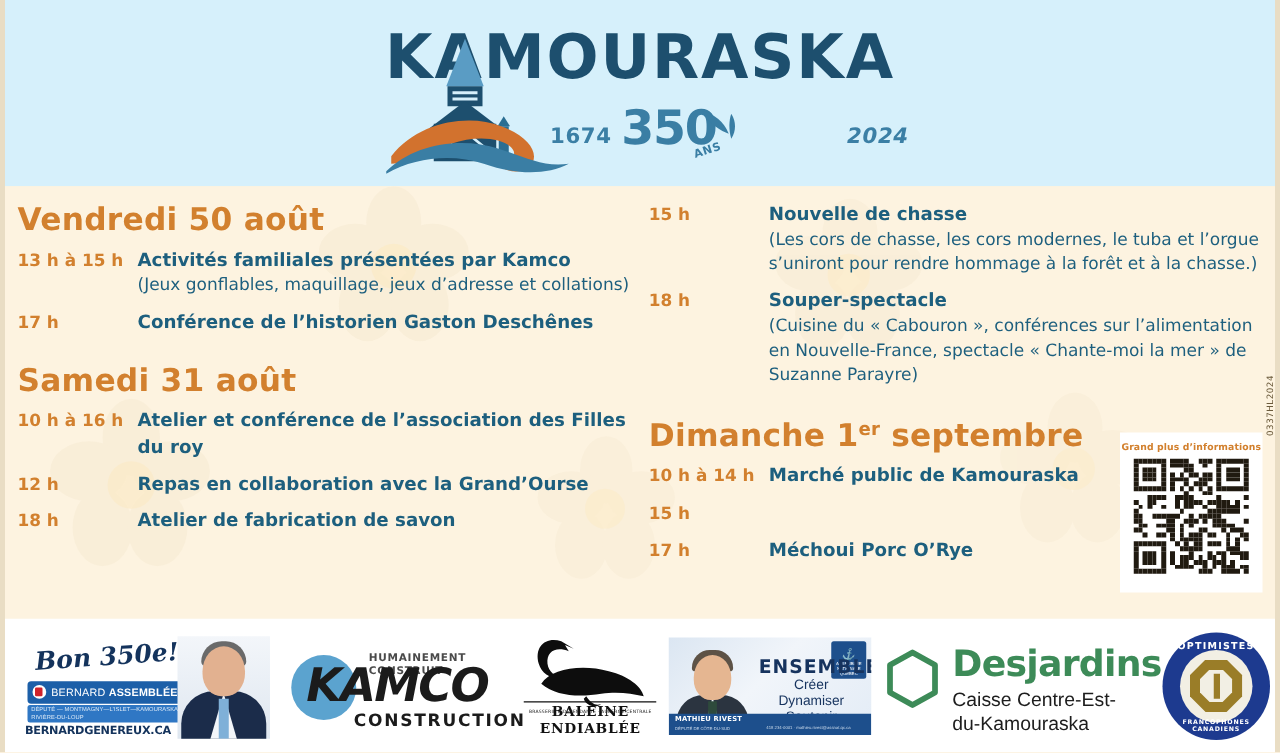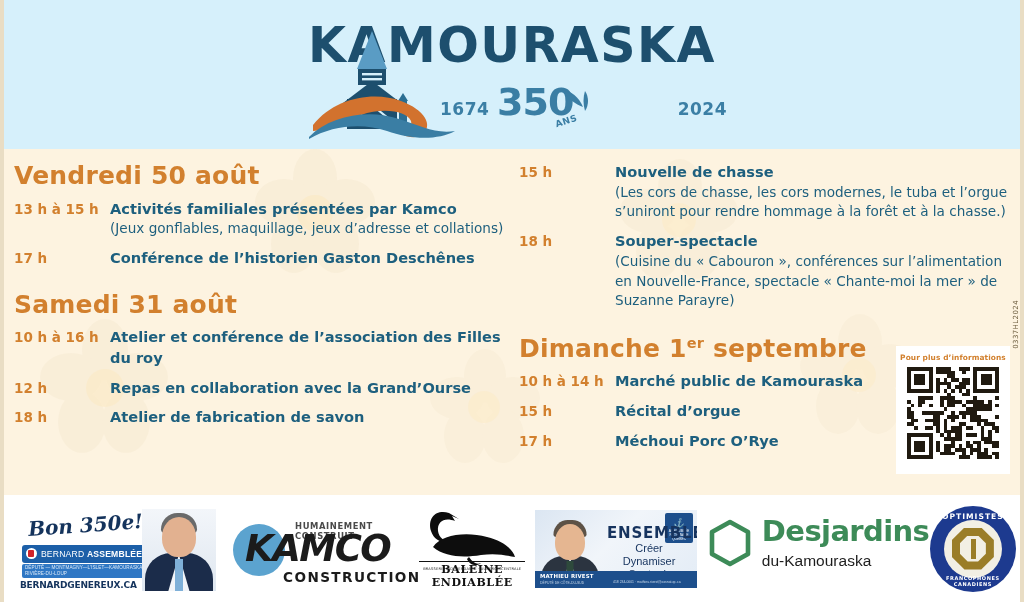--- a/index.html
+++ b/index.html
@@ -33,21 +33,21 @@
   .church{position:absolute;left:30px;top:22px;width:90px;height:105px;}
   .waves{position:absolute;left:8px;top:72px;width:160px;height:62px;}
   .anniv{
     position:absolute;left:140px;top:76px;width:290px;height:50px;
   }
   .yr{
     position:absolute;font-family:"DejaVu Sans", sans-serif;font-weight:700;
     font-size:17px;color:#3b7fa5;letter-spacing:.5px;
   }
   .yr.left{left:3px;top:16px;}
-  .yr.right{right:0px;top:16px;}
+  .yr.right{right:0px;top:16px;font-style:italic;}
   .num350{
     position:absolute;left:60px;top:0px;
     font-family:"DejaVu Sans", sans-serif;font-weight:700;
     font-size:38px;color:#3a7ea4;letter-spacing:-1px;line-height:1;
   }
   .ans{
     position:absolute;left:118px;top:33px;
     font-family:"DejaVu Sans", sans-serif;font-weight:700;
     font-size:9px;color:#3a7ea4;letter-spacing:.5px;
     transform:rotate(-18deg);
@@ -448,35 +448,32 @@
     <div class="day-title sunday"><span>Dimanche 1</span><sup>er</sup><span> septembre</span></div>
 
     <div class="row">
       <div class="time">10 h à 14 h</div>
       <div class="evt">
         <div class="evt-title">Marché public de Kamouraska</div>
       </div>
     </div>
     <div class="row">
       <div class="time">15 h</div>
-      <div class="evt">
-        <div class="evt-title">Récital d’orgue</div>
-      </div>
     </div>
     <div class="row">
       <div class="time">17 h</div>
       <div class="evt">
         <div class="evt-title">Méchoui Porc O’Rye</div>
       </div>
     </div>
 
   </div>
 
   <div class="qrbox">
-    <div class="qr-label">Pour plus d’informations</div>
+    <div class="qr-label">Grand plus d’informations</div>
     <div class="qr-grid" id="qr-grid">
         <i></i>
         <i></i>
         <i></i>
         <i></i>
         <i></i>
         <i></i>
         <i></i>
         <i style="background: transparent;"></i>
         <i></i>
@@ -1167,20 +1164,21 @@
       </div>
     </div>
 
     <div class="sp sp-desj">
       <div class="desj">
         <svg class="hex" viewBox="0 0 44 48">
           <polygon points="22,3 40,13 40,35 22,45 4,35 4,13" fill="none" stroke="#3d8b58" stroke-width="4.6" stroke-linejoin="round"></polygon>
         </svg>
         <div class="desj-name">Desjardins</div>
         <div class="desj-sub">
+          <div>Caisse Centre-Est-</div>
           <div>du-Kamouraska</div>
         </div>
       </div>
     </div>
 
     <div class="sp sp-opt">
       <div class="opt">
         <div class="opt-top">OPTIMISTES</div>
         <div class="opt-inner">
           <div class="opt-oct">

